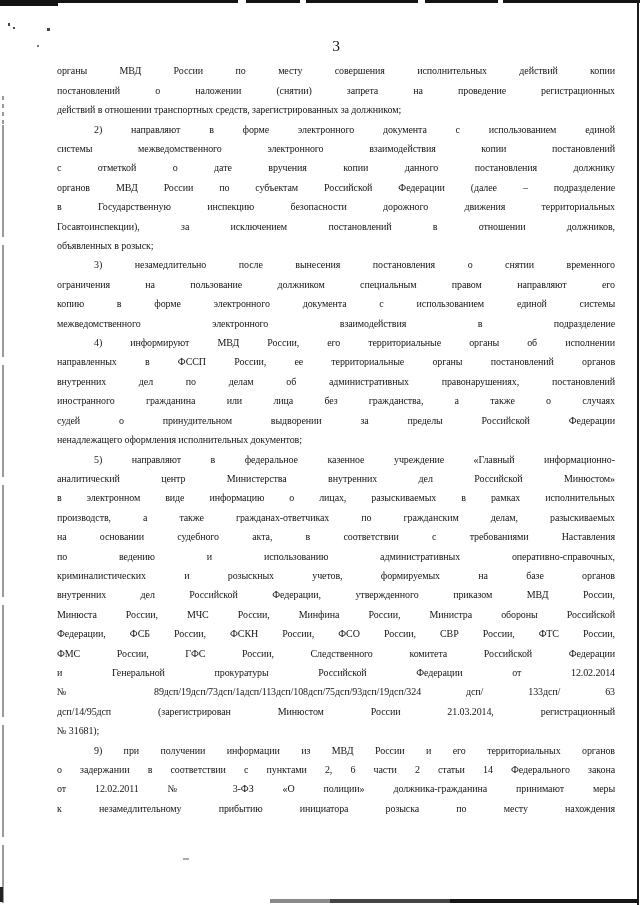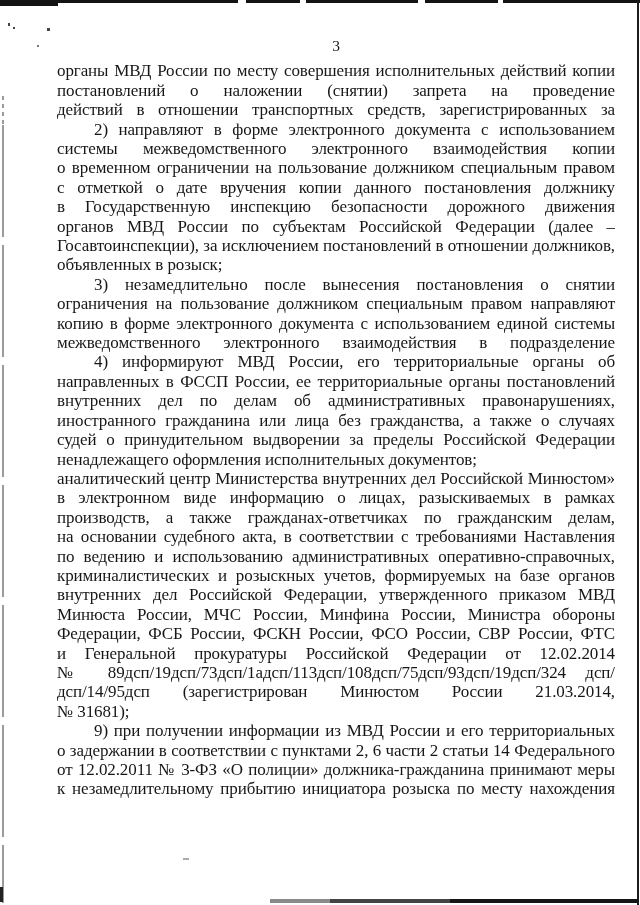--- a/index.html
+++ b/index.html
@@ -16,21 +16,21 @@
   .page-number {
     text-align: center;
     font-size: 15.5px;
     line-height: 19.4px;
     height: 19.4px;
     margin-bottom: 6px;
     color: #161616;
   }
 
   .line {
-    font-size: 17px;
+    font-size: 10px;
     line-height: 19.42px;
     height: 19.42px;
     overflow: hidden;
     color: #161616;
     letter-spacing: -0.1px;
     text-align: justify;
     text-align-last: left;
   }
   .line.j { text-align-last: justify; }
   .line.ind { text-indent: 37px; }
@@ -86,45 +86,46 @@
   <div class="speck s5"></div>
 
   <div class="content">
     <div class="page-number">3</div>
     <div>
         <div class="line j">органы МВД России по месту совершения исполнительных действий копии</div>
         <div class="line j">постановлений о наложении (снятии) запрета на проведение регистрационных</div>
         <div class="line">действий в отношении транспортных средств, зарегистрированных за должником;</div>
         <div class="line j ind">2) направляют в форме электронного документа с использованием единой</div>
         <div class="line j">системы межведомственного электронного взаимодействия копии постановлений</div>
-        <div class="line j">о временном ограничении на пользование должником специальным правом</div>
         <div class="line j">с отметкой о дате вручения копии данного постановления должнику</div>
+        <div class="line j">органов МВД России по субъектам Российской Федерации (далее – подразделение</div>
         <div class="line j">в Государственную инспекцию безопасности дорожного движения территориальных</div>
-        <div class="line j">органов МВД России по субъектам Российской Федерации (далее – подразделение</div>
         <div class="line j">Госавтоинспекции), за исключением постановлений в отношении должников,</div>
         <div class="line">объявленных в розыск;</div>
         <div class="line j ind">3) незамедлительно после вынесения постановления о снятии временного</div>
         <div class="line j">ограничения на пользование должником специальным правом направляют его</div>
         <div class="line j">копию в форме электронного документа с использованием единой системы</div>
         <div class="line j">межведомственного электронного взаимодействия в подразделение</div>
         <div class="line j ind">4) информируют МВД России, его территориальные органы об исполнении</div>
         <div class="line j">направленных в ФССП России, ее территориальные органы постановлений органов</div>
         <div class="line j">внутренних дел по делам об административных правонарушениях, постановлений</div>
         <div class="line j">иностранного гражданина или лица без гражданства, а также о случаях</div>
         <div class="line j">судей о принудительном выдворении за пределы Российской Федерации</div>
         <div class="line">ненадлежащего оформления исполнительных документов;</div>
+        <div class="line j ind">5) направляют в федеральное казенное учреждение «Главный информационно-</div>
         <div class="line j">аналитический центр Министерства внутренних дел Российской Минюстом»</div>
         <div class="line j">в электронном виде информацию о лицах, разыскиваемых в рамках исполнительных</div>
         <div class="line j">производств, а также гражданах-ответчиках по гражданским делам, разыскиваемых</div>
         <div class="line j">на основании судебного акта, в соответствии с требованиями Наставления</div>
         <div class="line j">по ведению и использованию административных оперативно-справочных,</div>
         <div class="line j">криминалистических и розыскных учетов, формируемых на базе органов</div>
         <div class="line j">внутренних дел Российской Федерации, утвержденного приказом МВД России,</div>
         <div class="line j">Минюста России, МЧС России, Минфина России, Министра обороны Российской</div>
         <div class="line j">Федерации, ФСБ России, ФСКН России, ФСО России, СВР России, ФТС России,</div>
+        <div class="line j">ФМС России, ГФС России, Следственного комитета Российской Федерации</div>
         <div class="line j">и Генеральной прокуратуры Российской Федерации от 12.02.2014</div>
         <div class="line j">№ 89дсп/19дсп/73дсп/1адсп/113дсп/108дсп/75дсп/93дсп/19дсп/324 дсп/ 133дсп/ 63</div>
         <div class="line j">дсп/14/95дсп (зарегистрирован Минюстом России 21.03.2014, регистрационный</div>
         <div class="line">№ 31681);</div>
         <div class="line j ind">9) при получении информации из МВД России и его территориальных органов</div>
         <div class="line j">о задержании в соответствии с пунктами 2, 6 части 2 статьи 14 Федерального закона</div>
         <div class="line j">от 12.02.2011 № 3-ФЗ «О полиции» должника-гражданина принимают меры</div>
         <div class="line j">к незамедлительному прибытию инициатора розыска по месту нахождения</div>
       </div>
   </div>

